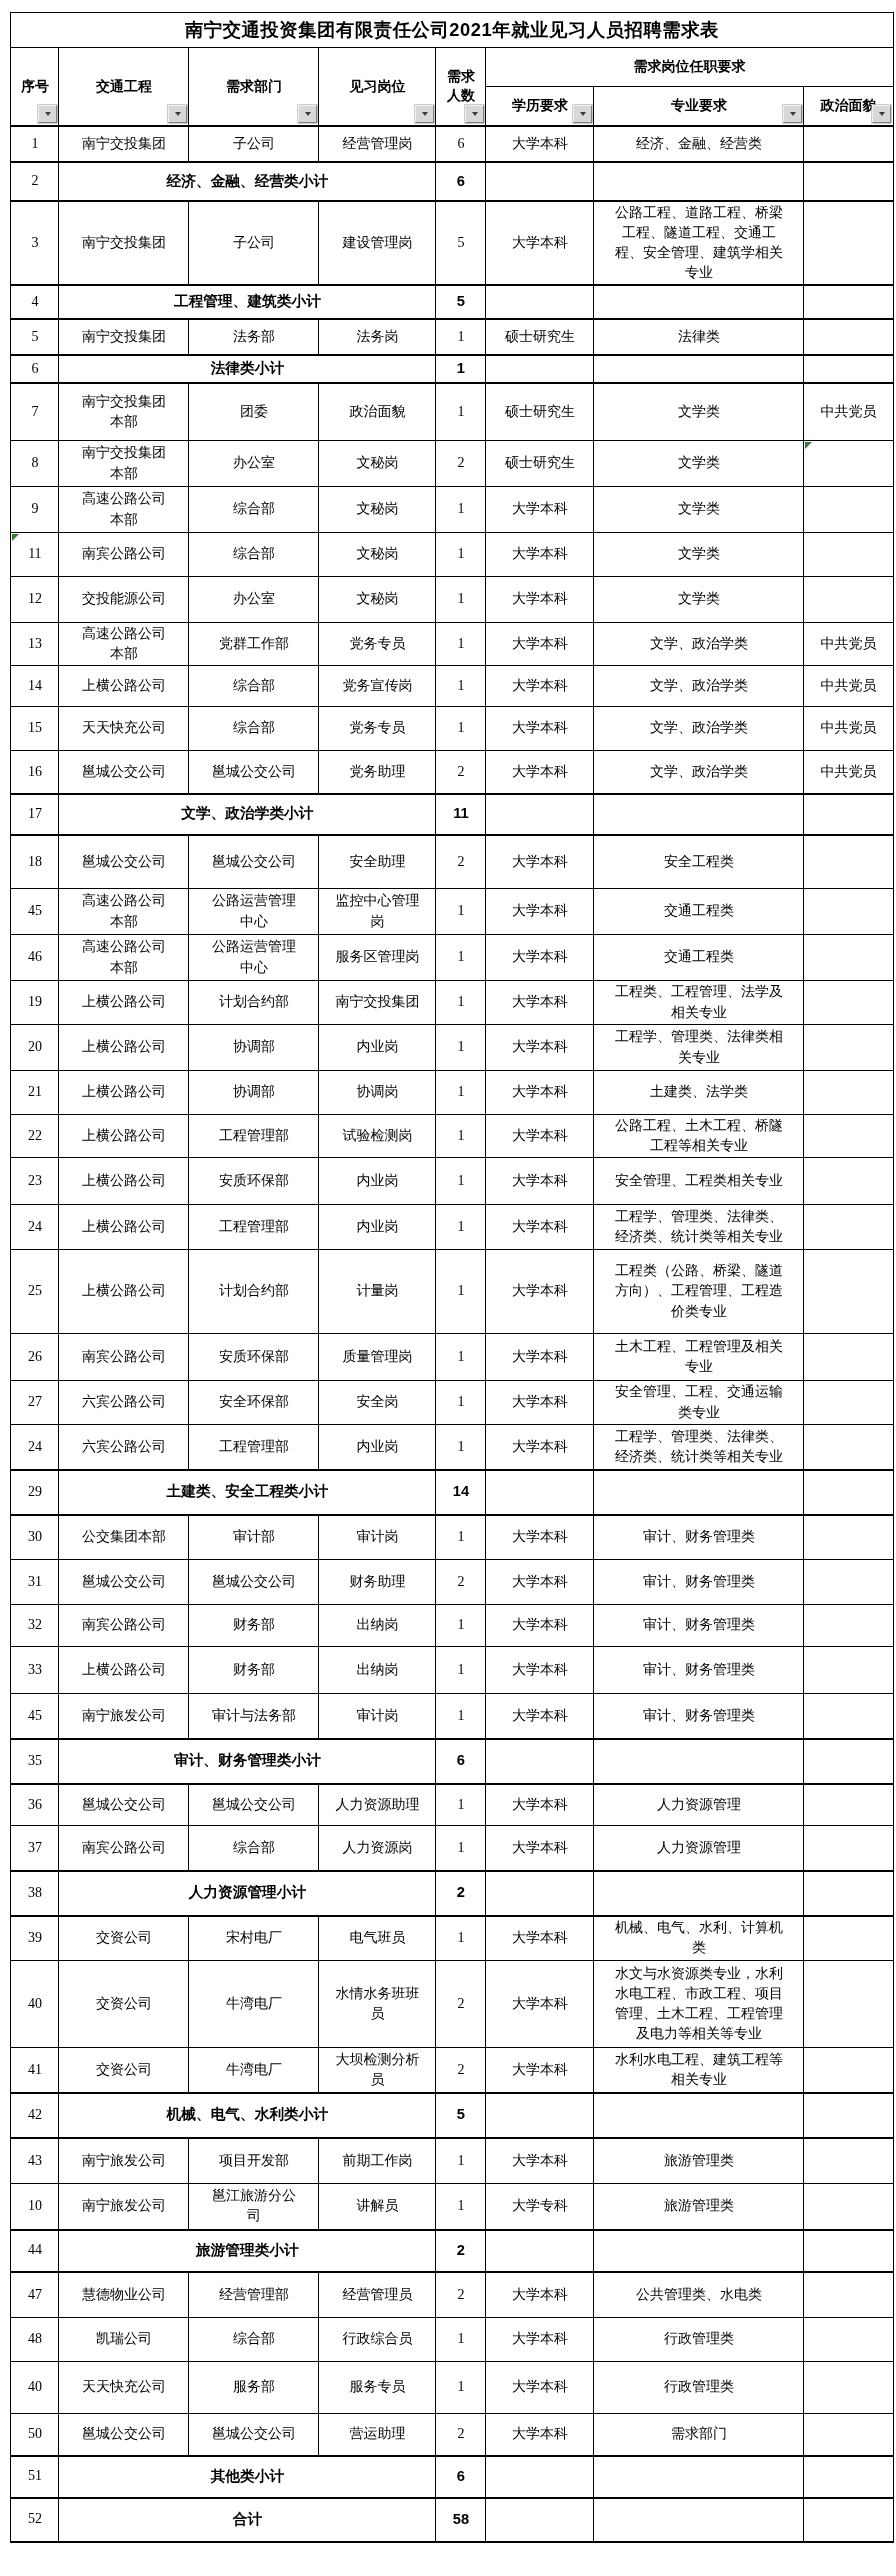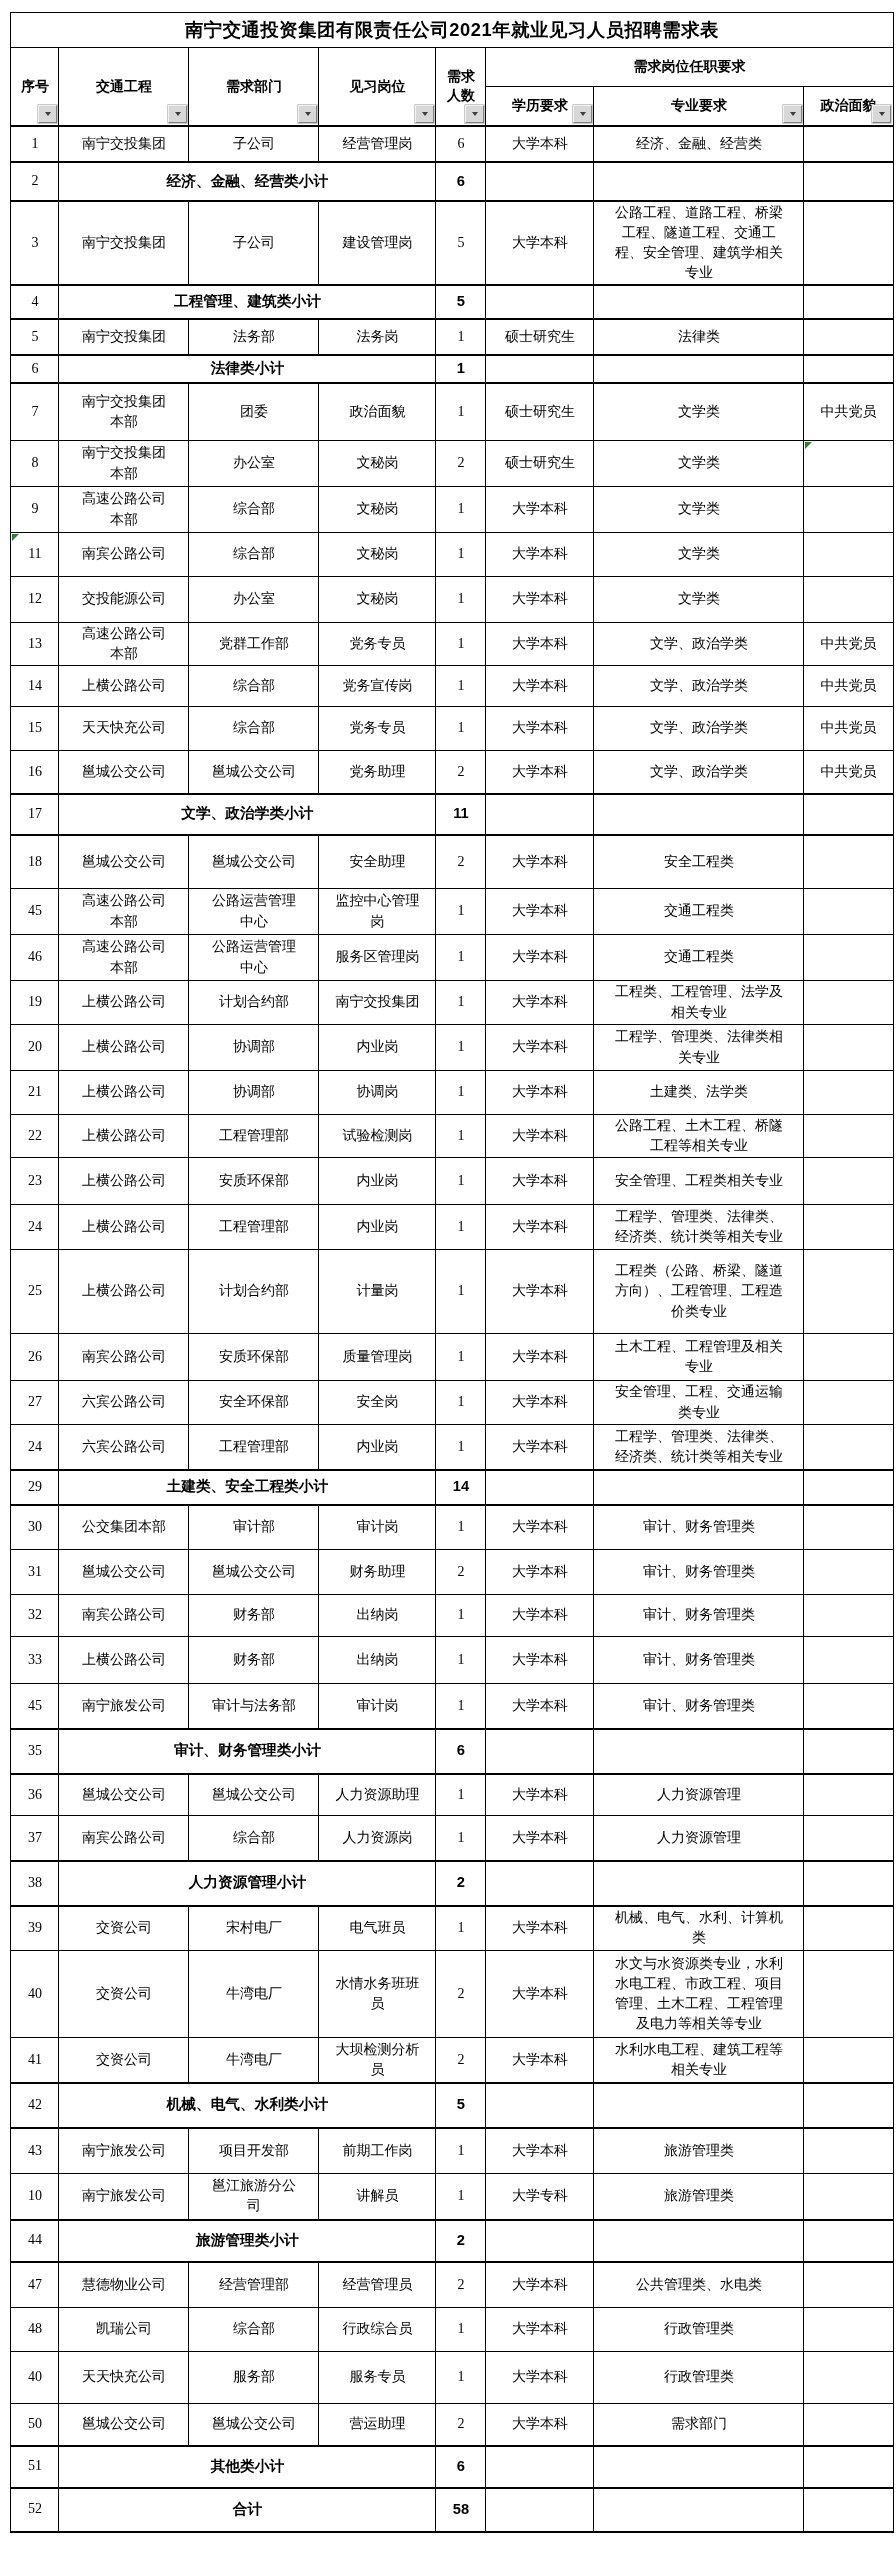--- a/index.html
+++ b/index.html
@@ -380,21 +380,21 @@
       <tr class="data" style="height: 45px;">
         <td class="c-seq">24</td>
         <td class="c-emp">六宾公路公司</td>
         <td class="c-dept">工程管理部</td>
         <td class="c-pos">内业岗</td>
         <td class="c-count">1</td>
         <td class="c-edu">大学本科</td>
         <td class="c-major">工程学、管理类、法律类、经济类、统计类等相关专业</td>
         <td class="c-pol"></td>
       </tr>
-      <tr class="subtotal" style="height: 35px;">
+      <tr class="subtotal" style="height: 45px;">
         <td class="c-seq">29</td>
         <td class="c-label" colspan="3">土建类、安全工程类小计</td>
         <td class="c-count">14</td>
         <td class="c-edu"></td>
         <td class="c-major"></td>
         <td class="c-pol"></td>
       </tr>
       <tr class="data" style="height: 45px;">
         <td class="c-seq">30</td>
         <td class="c-emp">公交集团本部</td>

